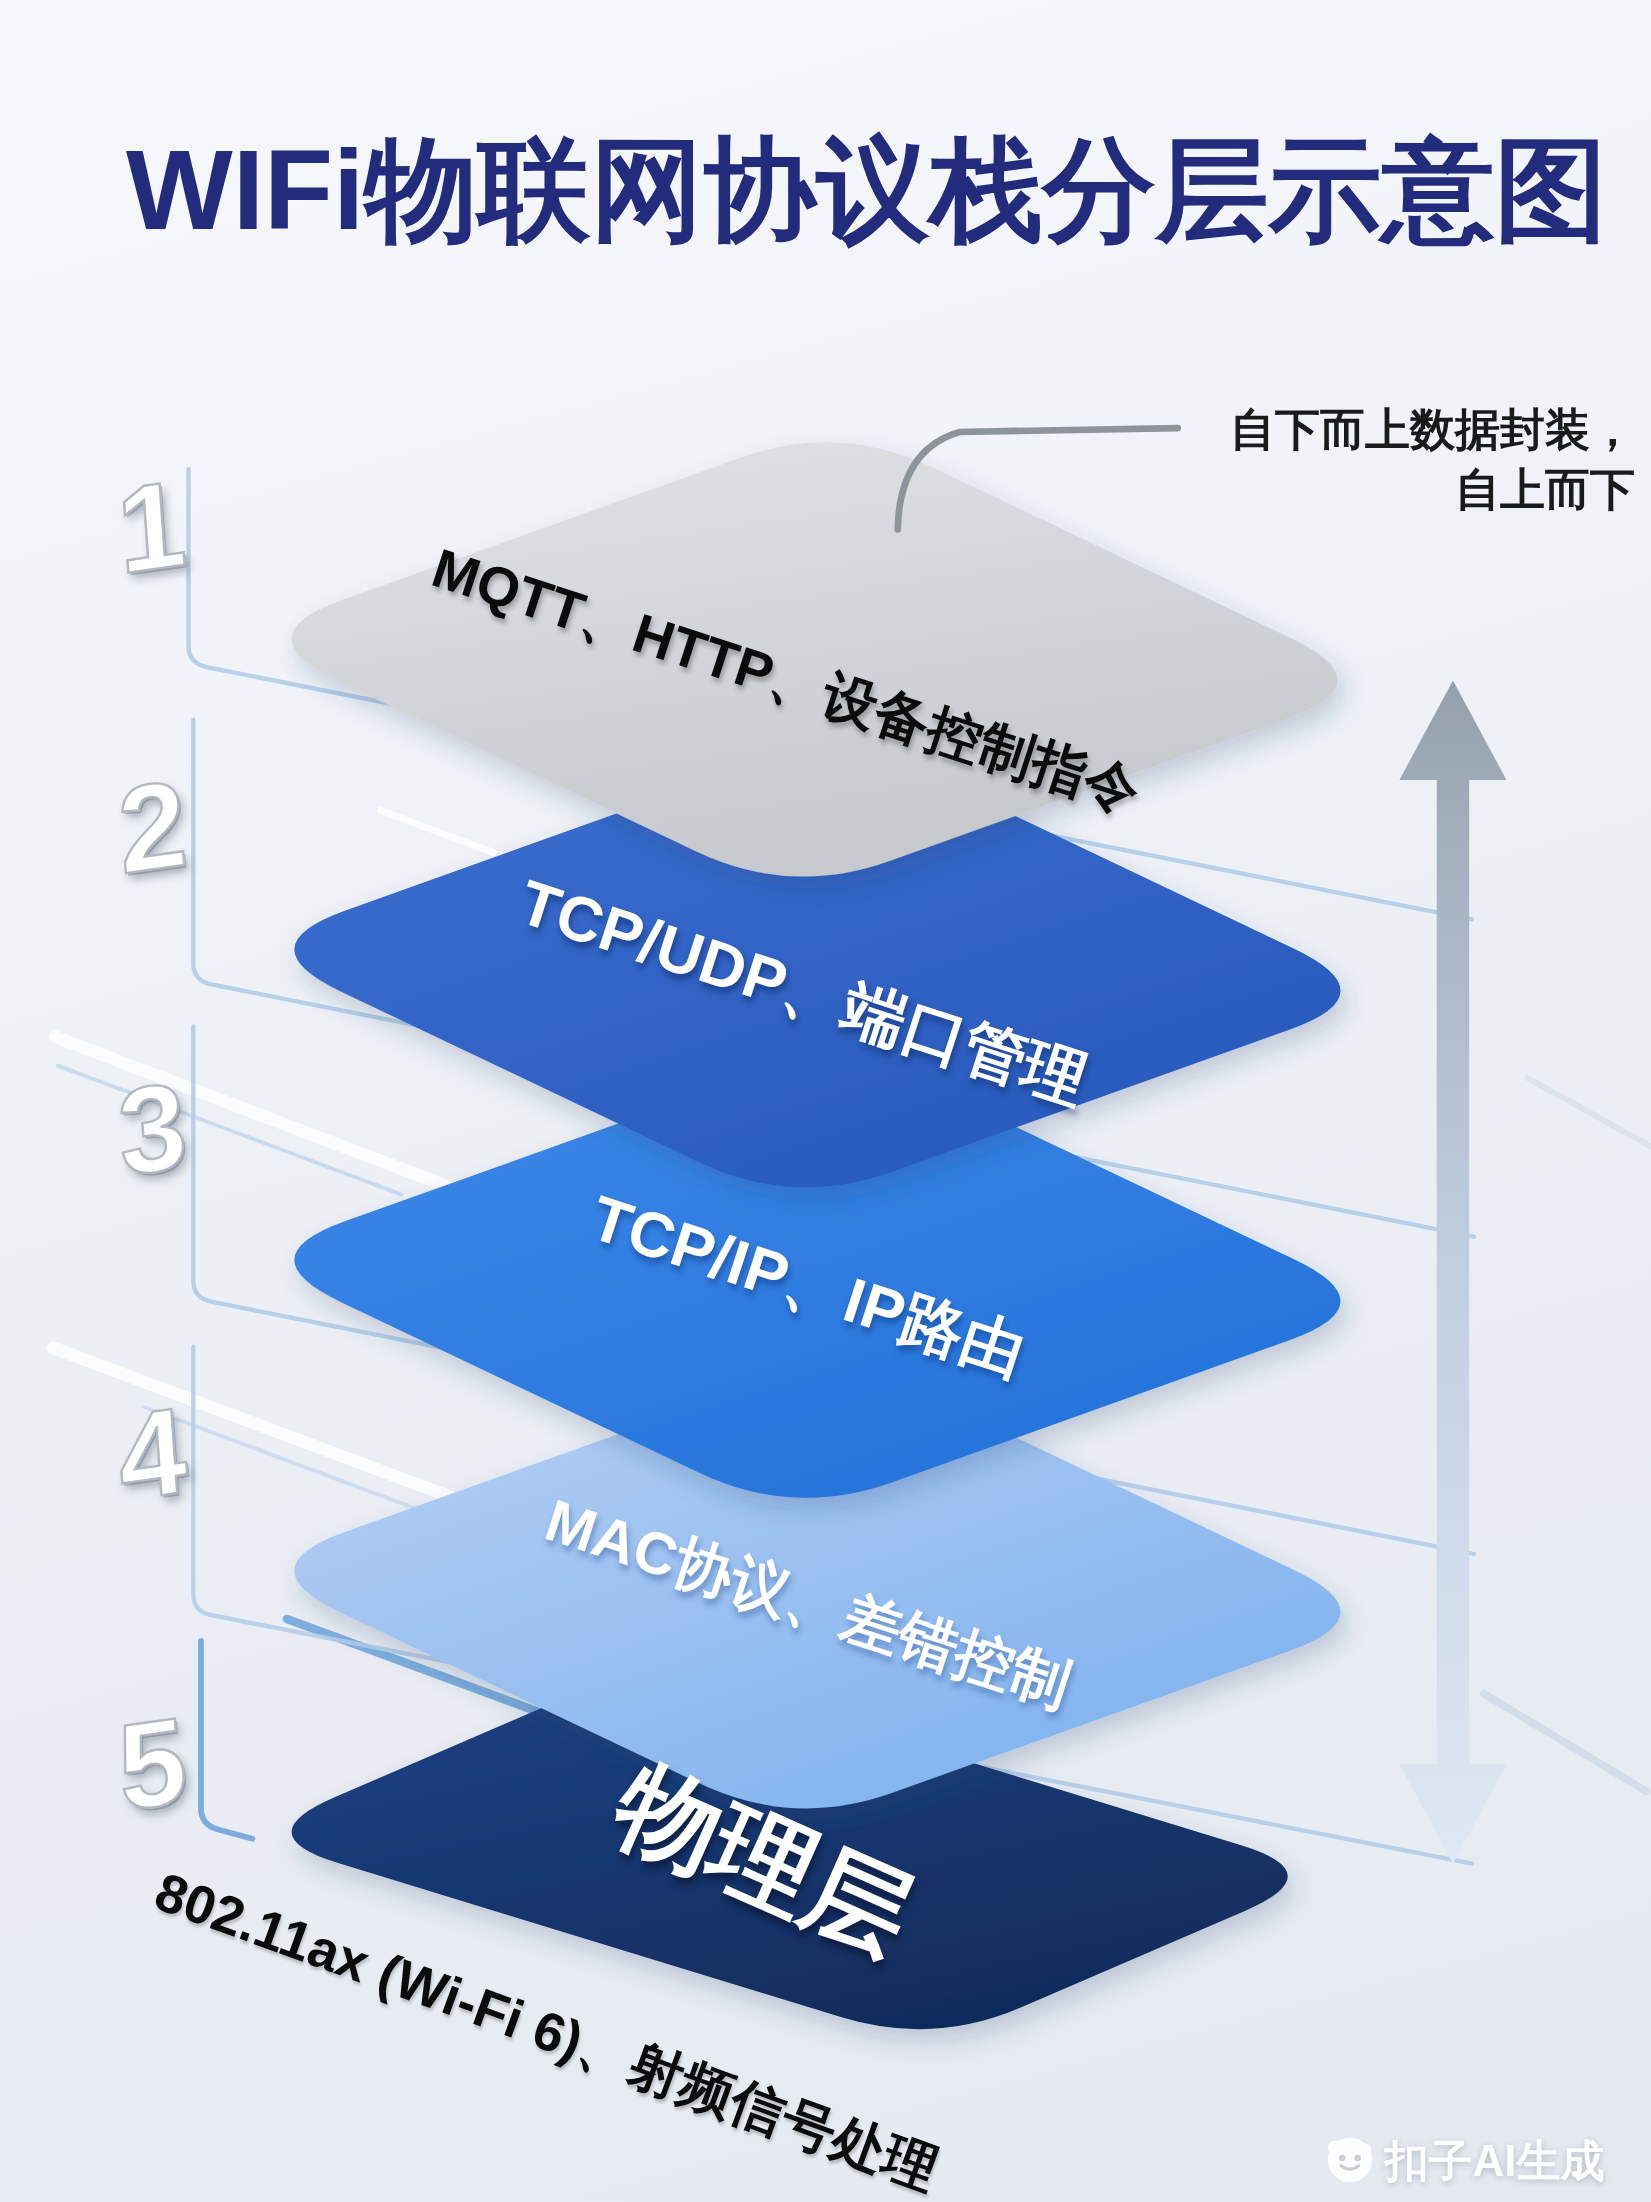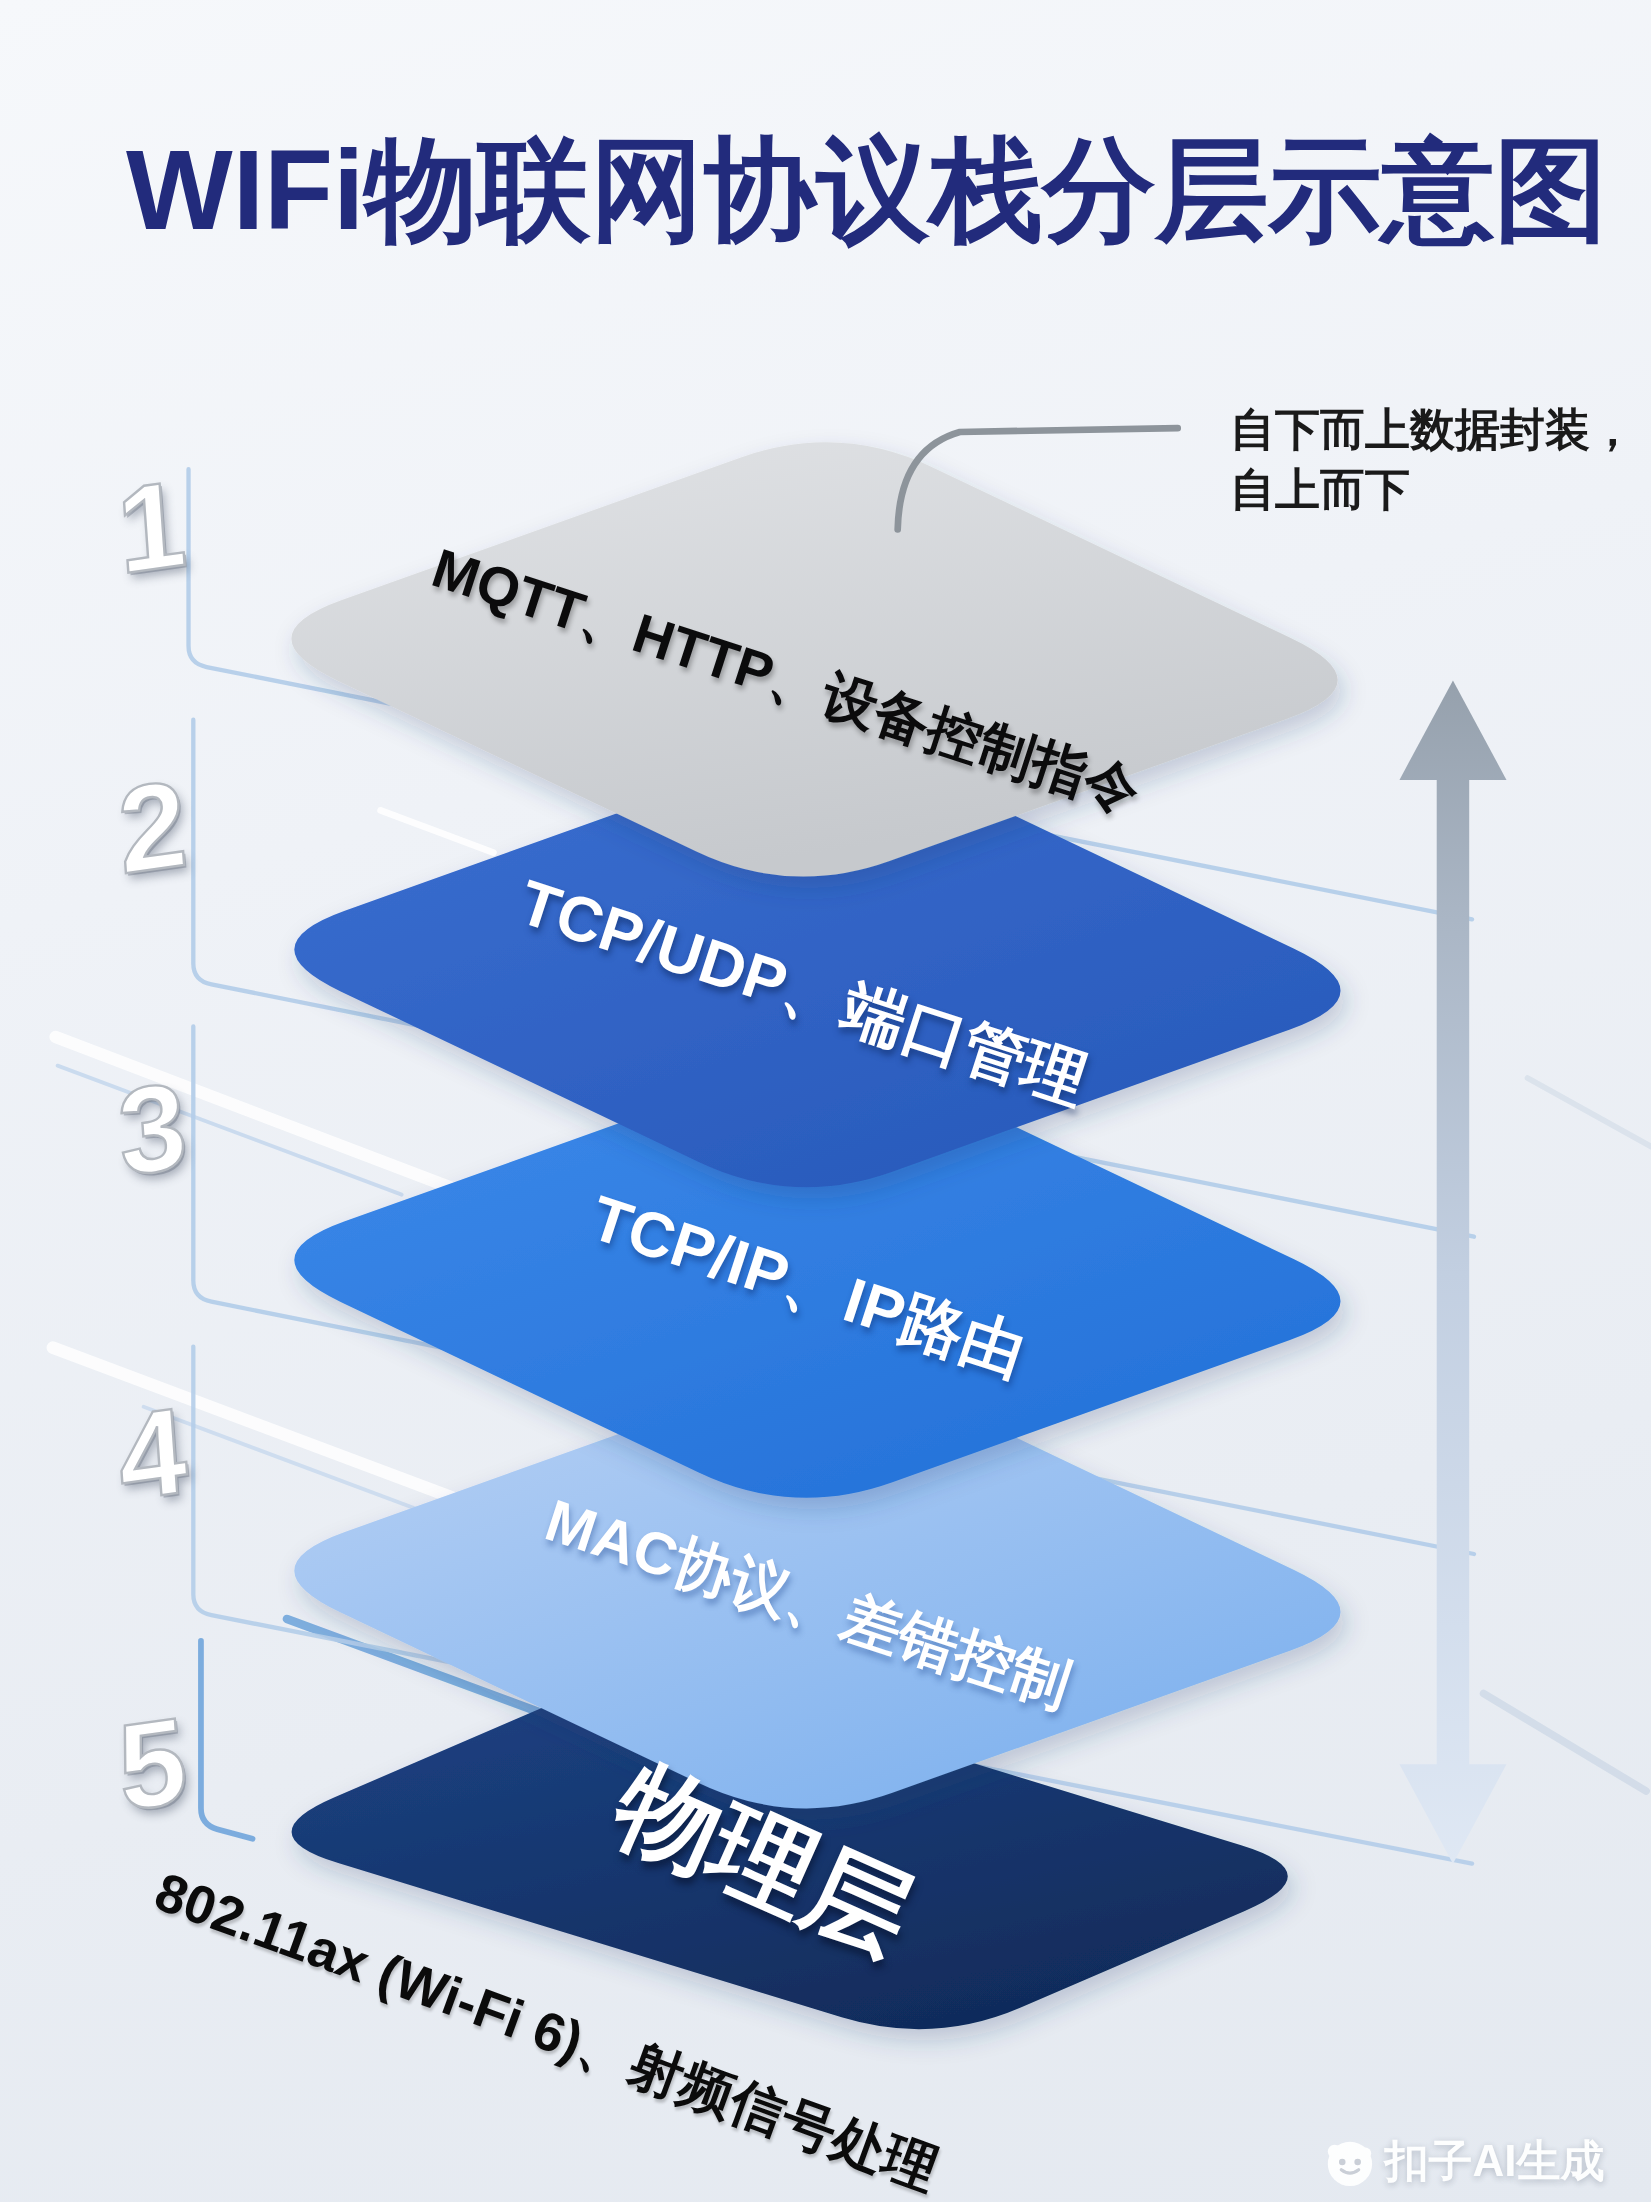--- a/index.html
+++ b/index.html
@@ -38,32 +38,32 @@
   .lab2{left:803px;top:992px;font-size:63px;color:#ffffff;
         text-shadow:2.9px 4.8px 6.7px rgba(10,35,90,.5);}
   .lab3{left:808px;top:1286px;font-size:63px;color:#ffffff;
         text-shadow:2.9px 4.8px 6.7px rgba(10,45,110,.45);}
   .lab4{left:808px;top:1604px;font-size:59px;color:#ffffff;
         text-shadow:2.9px 4.8px 6.7px rgba(40,80,150,.45);}
   .lab5{left:763px;top:1862px;font-size:103px;color:#ffffff;
         transform:translate(-50%,-50%) rotate(24deg);
         text-shadow:3.8px 5.7px 7.6px rgba(5,15,40,.55);}
   .annotation{
-    right:17px;top:400px;
+    right:17px;top:400px;text-align:right;
     font-size:45px;font-weight:700;color:#1a1a1a;line-height:60px;z-index:6;
   }
   .footnote{
     left:170px;top:1856px;
     font-size:54px;font-weight:800;color:#0b0b0b;
     transform:rotate(20deg);transform-origin:left top;
     text-shadow:1.9px 2.9px 2.9px rgba(0,0,0,.2);z-index:6;
   }
   .watermark{
     position:absolute;left:1323px;top:2132px;z-index:7;
-    display:flex;align-items:center;gap:9.6px;
+    display:flex;align-items:flex-start;gap:9.6px;
     opacity:.96;
   }
   .watermark .wm-text{
     font-size:44px;font-weight:700;color:#ffffff;
     text-shadow:0 1.9px 7.6px rgba(140,150,165,.6);
   }
 </style>
 </head>
 <body>
 

